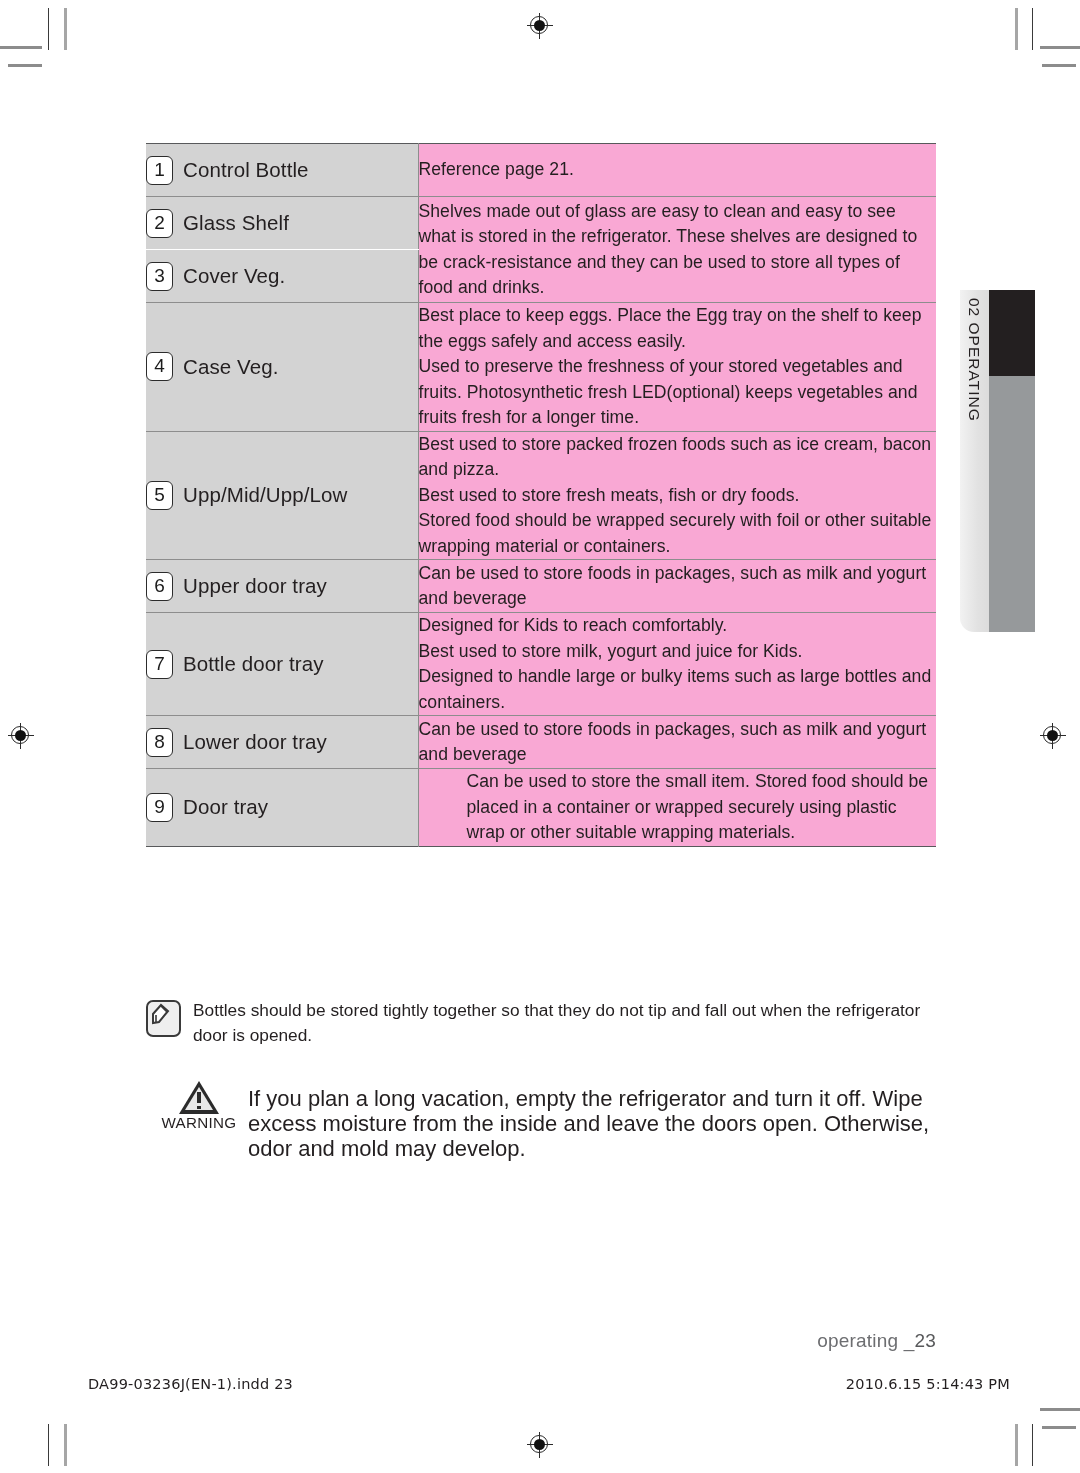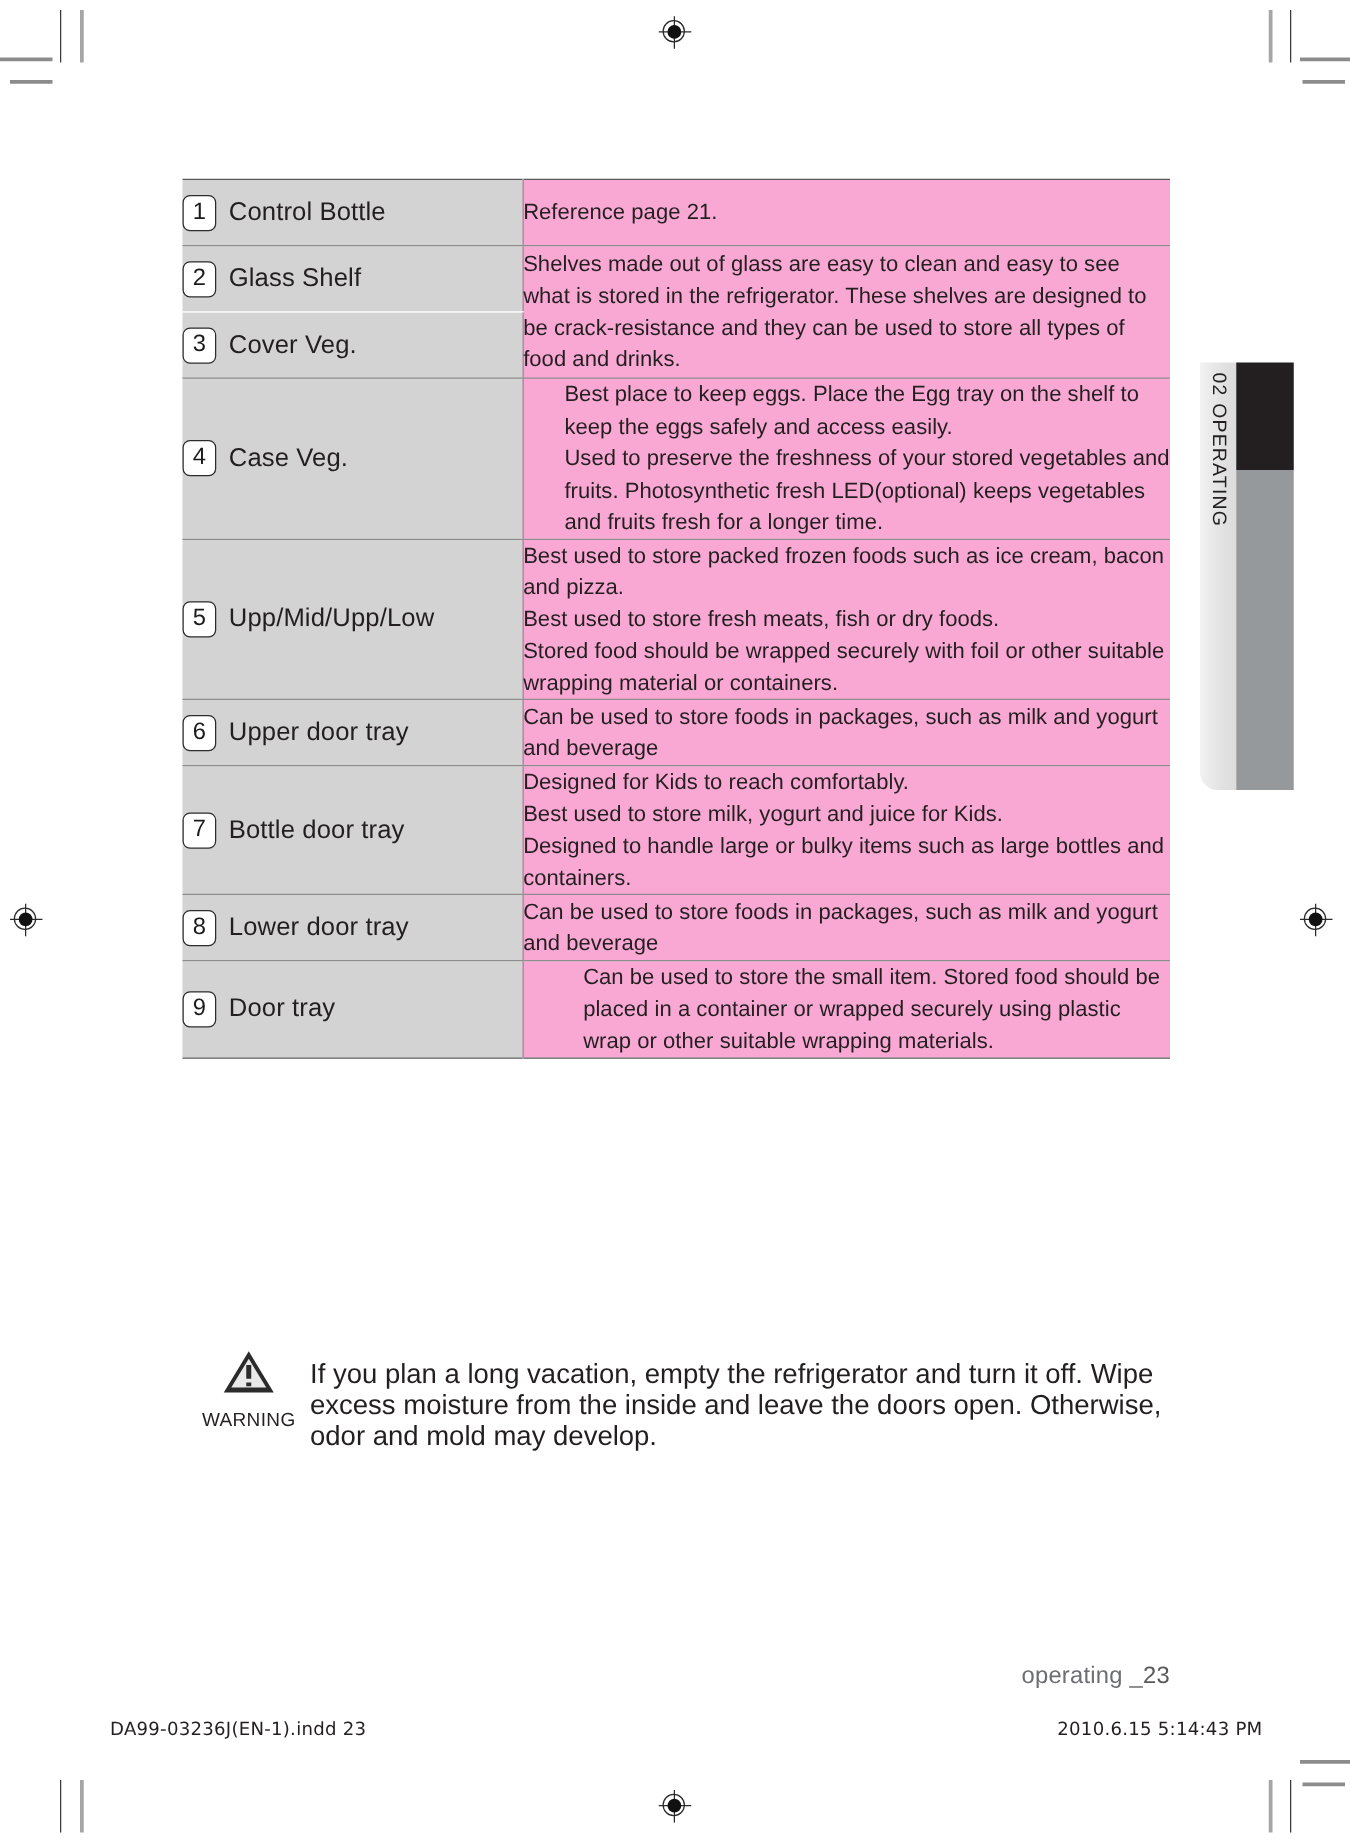--- a/index.html
+++ b/index.html
@@ -183,21 +183,21 @@
     position: absolute;
     left: -1.6px; top: 25px;
     width: 3.4px; height: 3.4px;
     background: #2b2b2b;
     z-index: 3;
   }
   .warn-caption {
     font-size: 15.2px;
     letter-spacing: 0.3px;
     color: #231f20;
-    margin-top: 14px;
+    margin-top: 0;
   }
   .warn-text {
     font-size: 22px;
     line-height: 25px;
     color: #231f20;
     padding-top: 6px;
   }
 
   
   .side-tab {
@@ -355,21 +355,21 @@
       </tr>
 
       <tr>
         <td class="col-name sep-line">
           <div class="name-cell">
             <span class="num-box">4</span>
             <span class="name-label">Case Veg.</span>
           </div>
         </td>
         <td class="col-desc">
-          <div class="desc-text" style="white-space:pre-line;padding-left:33px;">Best place to keep eggs. Place the Egg tray on the shelf to keep the eggs safely and access easily.
+          <div class="desc-text" style="white-space:pre-line;">Best place to keep eggs. Place the Egg tray on the shelf to keep the eggs safely and access easily.
 Used to preserve the freshness of your stored vegetables and fruits. Photosynthetic fresh LED(optional) keeps vegetables and fruits fresh for a longer time.</div>
         </td>
       </tr>
 
       <tr>
         <td class="col-name sep-line">
           <div class="name-cell">
             <span class="num-box">5</span>
             <span class="name-label">Upp/Mid/Upp/Low</span>
           </div>
@@ -426,20 +426,30 @@
             <span class="name-label">Door tray</span>
           </div>
         </td>
         <td class="col-desc last">
           <div class="desc-text">Can be used to store the small item. Stored food should be placed in a container or wrapped securely using plastic wrap or other suitable wrapping materials.</div>
         </td>
       </tr>
     </tbody>
   </table>
 
+  <div class="note-block">
+    <span class="note-icon">
+      <svg width="27" height="29" viewBox="0 0 27 29" aria-hidden="true">
+        <path d="M5 21 L5 12 L13 3 L20 9 L11 20 Z" fill="#ffffff" stroke="#3a3a3a" stroke-width="2"></path>
+        <path d="M8 20 L8 13" stroke="#3a3a3a" stroke-width="1.6"></path>
+        <path d="M13 4 L19 10" stroke="#3a3a3a" stroke-width="1.6"></path>
+      </svg>
+    </span>
+    <span class="note-text">Bottles should be stored tightly together so that they do not tip and fall out when the refrigerator door is opened.</span>
+  </div>
 
   <div class="warn-block">
     <div class="warn-icon-wrap">
       <div class="warn-tri">
         <div class="inner"></div>
         <div class="bang"></div>
         <div class="bangdot"></div>
       </div>
       <div class="warn-caption">WARNING</div>
     </div>

